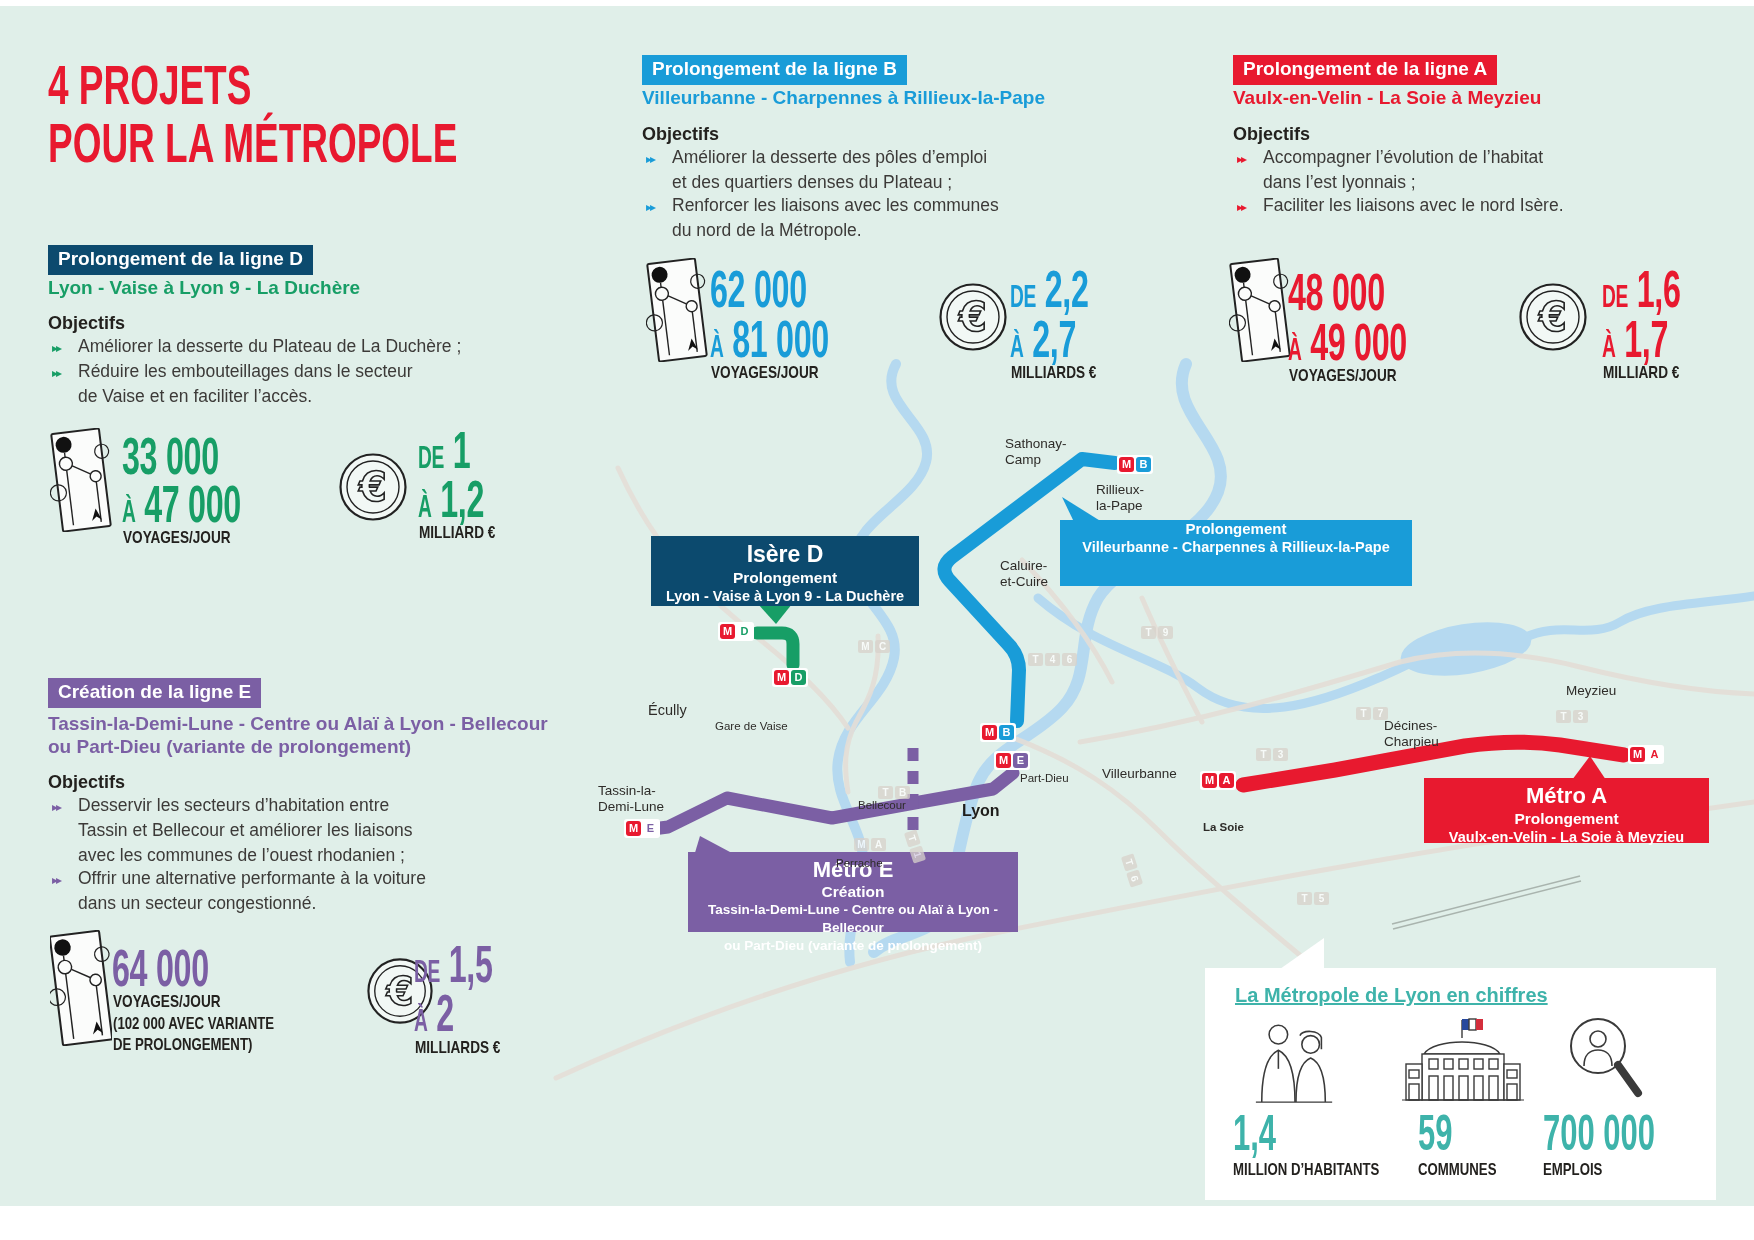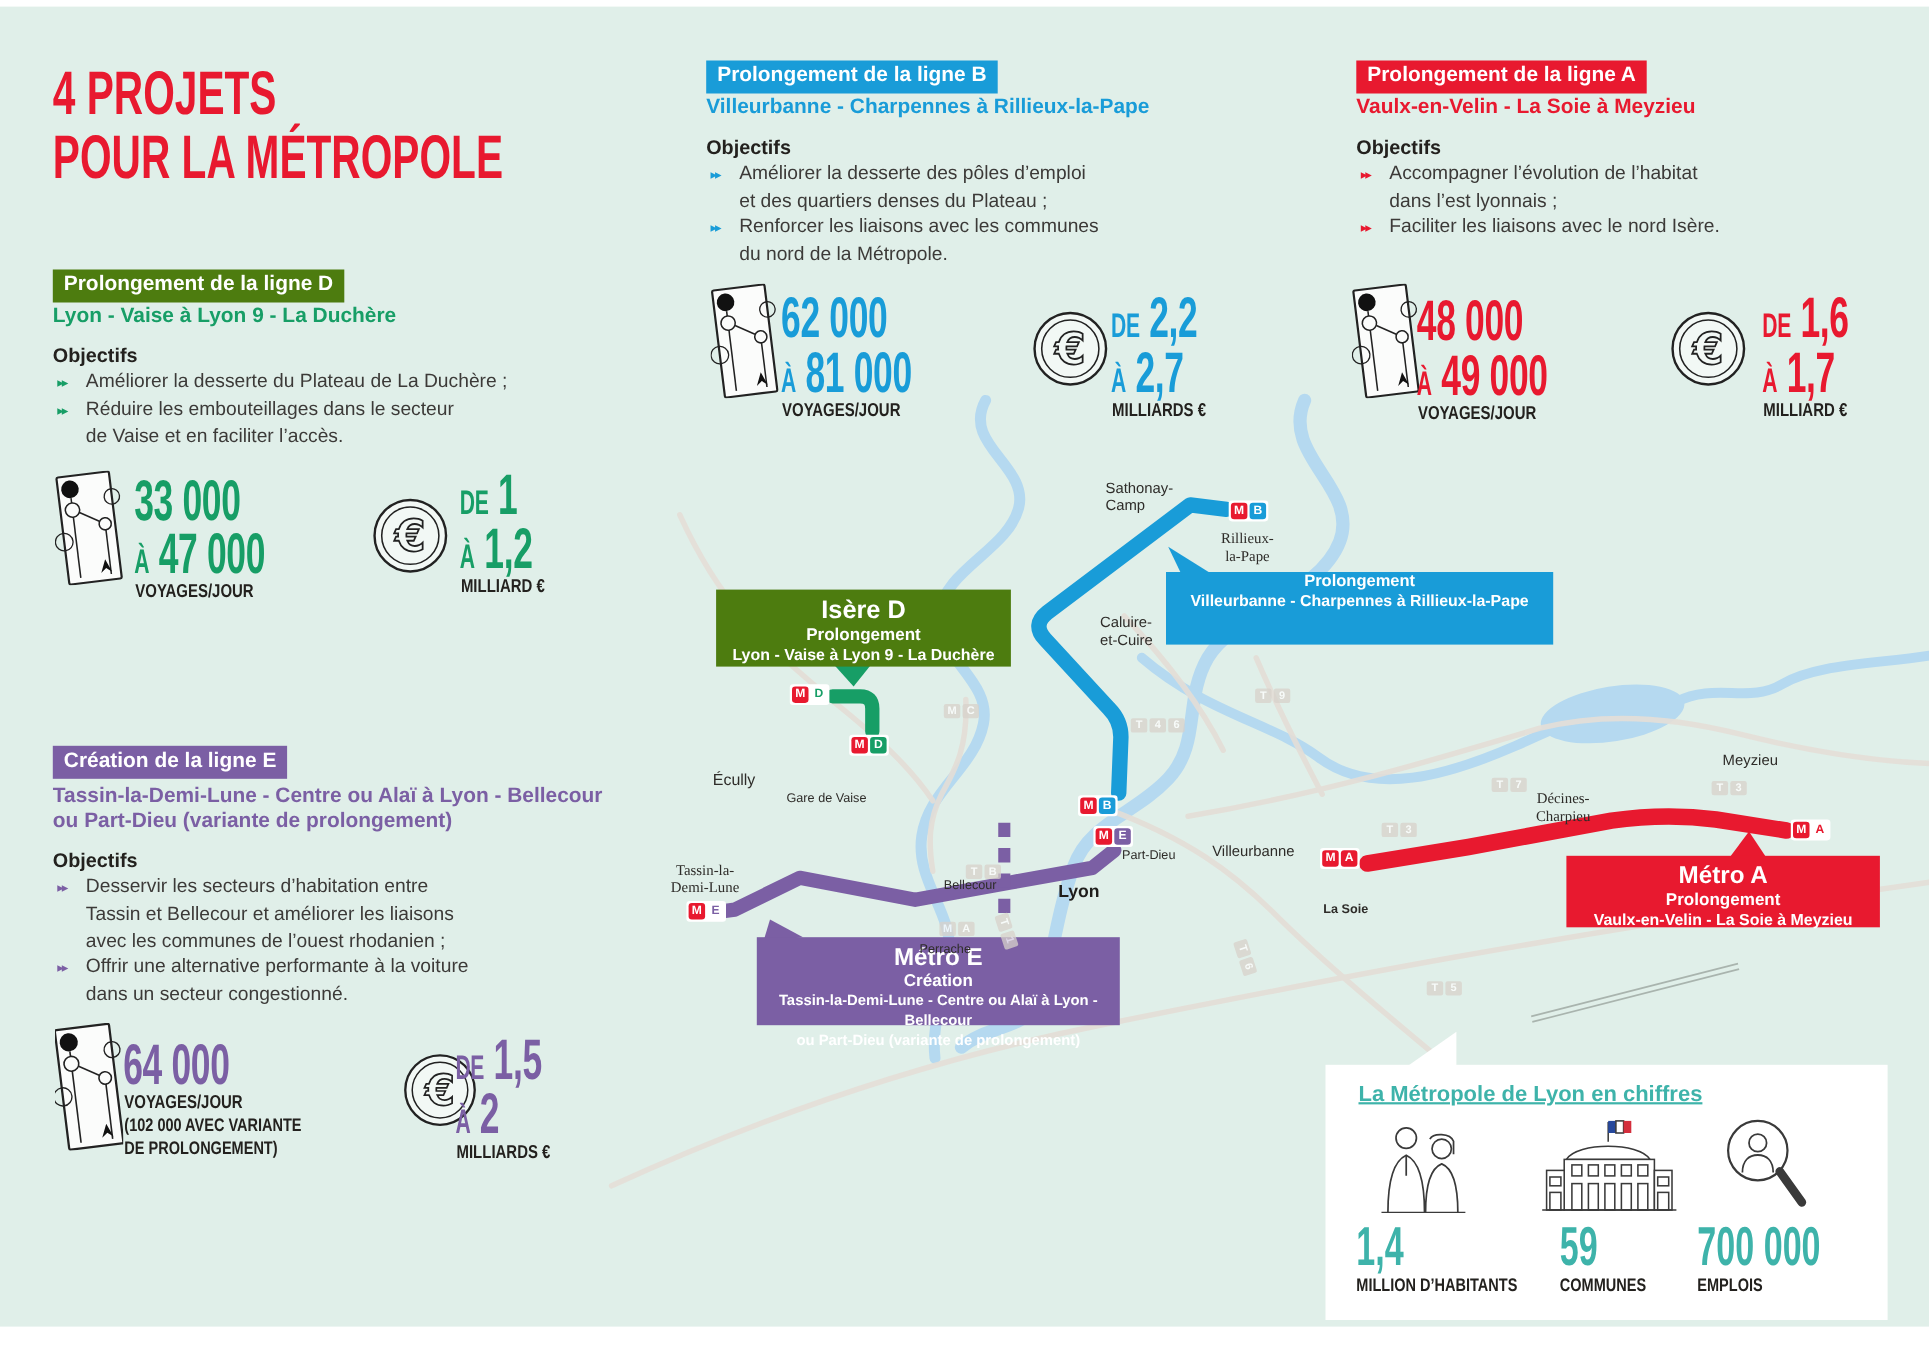--- a/index.html
+++ b/index.html
@@ -3,21 +3,21 @@
 <meta charset="utf-8">
 <style>
   html,body{margin:0;padding:0;}
   body{font-family:"Liberation Sans", sans-serif; background:#ffffff;}
   .page{position:relative;width:1754px;height:1240px;background:#ffffff;overflow:hidden;}
   .bg-mint{position:absolute;left:0;top:6px;width:1754px;height:1200px;background:#e0efe9;}
   svg.maplayer{position:absolute;left:0;top:0;pointer-events:none;}
 
   
   .tg{color:#179e66}.tb{color:#199cd8}.tr{color:#e8192f}.tp{color:#7b5fa4}
-  .bgg{background:#4d7c0f}.bgb{background:#199cd8}.bgr{background:#e8192f}.bgp{background:#7b5fa4}
+  .bgg{background:#0c4a6e}.bgb{background:#199cd8}.bgr{background:#e8192f}.bgp{background:#7b5fa4}
 
   
   .maintitle{position:absolute;left:48px;top:56px;font-weight:700;font-size:56px;line-height:58px;
     color:#e8192f;transform:scaleX(0.66);transform-origin:0 0;white-space:nowrap;letter-spacing:0;}
   .stat-line{position:absolute;font-weight:700;font-size:52px;line-height:1;letter-spacing:-0.5px;
     transform:scaleX(0.62);transform-origin:0 0;white-space:nowrap;}
   .stat-line .pfx{font-size:31px;}
   .lbl{position:absolute;font-weight:700;font-size:17px;color:#23211e;transform:scaleX(0.8);
     transform-origin:0 0;white-space:nowrap;letter-spacing:0;}
   .note{position:absolute;font-weight:700;font-size:16.5px;color:#23211e;transform:scaleX(0.8);
@@ -36,21 +36,21 @@
   .callout .ct{font-size:23px;line-height:27px;padding-top:5px;}
   .callout .cs{font-size:15.5px;line-height:19px;}
   .callout .cl{font-size:14.5px;line-height:19px;}
   .callout.small .ct{font-size:22px;line-height:25px;}
   .callout.small .cl{font-size:13.5px;line-height:18px;}
 
   
   .cl1{position:absolute;font-size:13.5px;color:#2e2c29;line-height:16px;}
   .cl1.small{font-size:11.5px;line-height:13px;margin-top:28px;}
   .cl1.bold{font-weight:700;font-size:16px;color:#1f1d1b;}
-  .ctr{text-align:center;font-family:Liberation Serif, serif;}
+  .ctr{text-align:left;}
 
   
   .mk{position:absolute;display:flex;gap:2px;padding:2px;background:#fff;border-radius:3px;z-index:5;}
   .mk .sq{width:15px;height:15px;border-radius:3px;font-weight:700;font-size:11px;line-height:15px;
     text-align:center;color:#fff;display:block;}
   .sq.m{background:#e8192f;}
   .sq.fg{background:#179e66}.sq.fb{background:#199cd8}.sq.fp{background:#7b5fa4}.sq.fr{background:#e8192f}
   .sq.og{background:#fff;color:#179e66}
   .sq.op{background:#fff;color:#7b5fa4}.sq.or{background:#fff;color:#e8192f}
 

